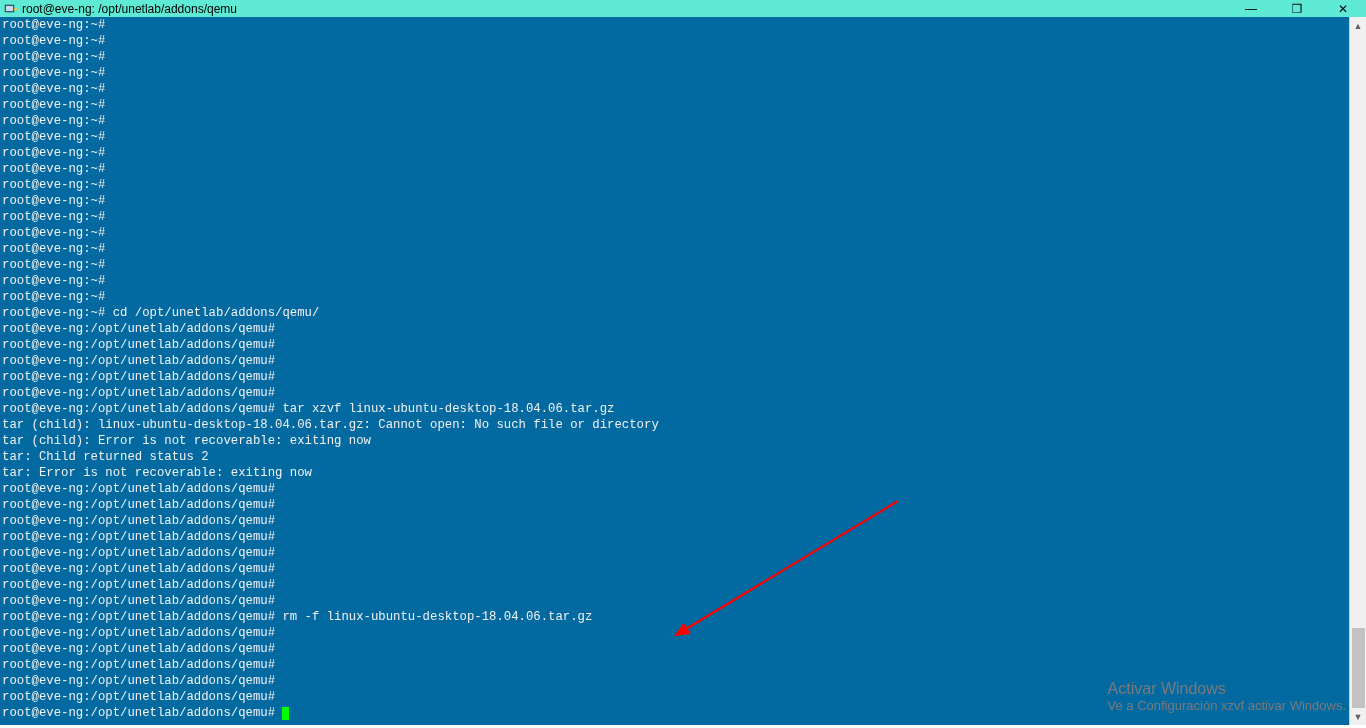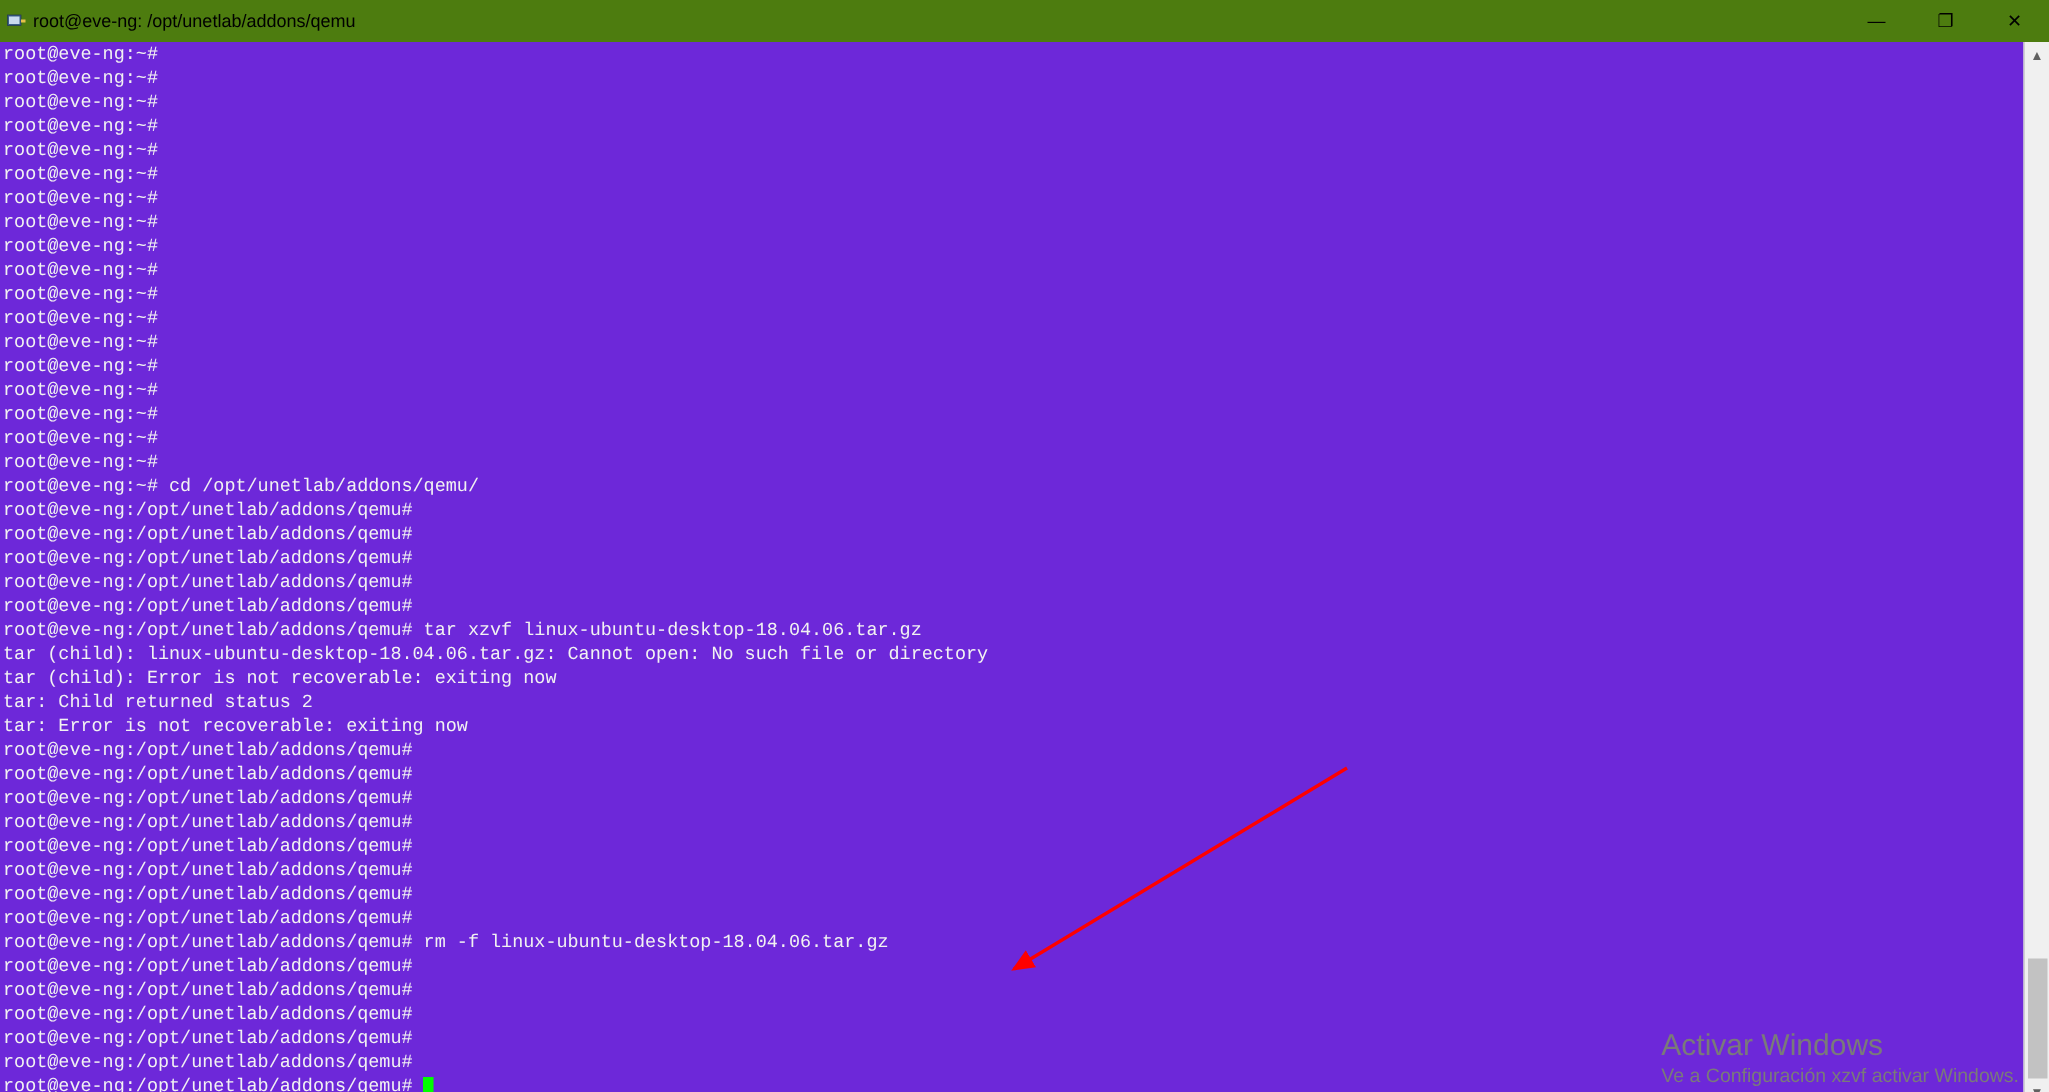--- a/index.html
+++ b/index.html
@@ -6,22 +6,22 @@
   body {
     width: 1366px;
     height: 728px;
     background: #ffffff;
     font-family: "Segoe UI", Tahoma, sans-serif;
     overflow: hidden;
     position: relative;
   }
   .titlebar {
     width: 100%;
-    height: 28px;
-    background: #4d7c0f;
+    height: 17px;
+    background: #5eead4;
     display: flex;
     align-items: center;
     font-size: 12px;
     color: #000;
     padding-left: 4px;
   }
   .titlebar .icon {
     width: 14px; height:14px;
     margin-right: 4px;
     display:inline-flex;align-items:center;justify-content:center;
@@ -36,21 +36,21 @@
     cursor:pointer;
   }
 
   .terminal-wrap {
     position: relative;
     width: 100%;
     height: 708px;
     background: #000;
   }
   .terminal {
-    background: #6d28d9;
+    background: #0369a1;
     color: #f2f2f2;
     font-family: "Consolas", "Courier New", monospace;
     font-size: 12.3px;
     line-height: 16px;
     padding: 0 2px;
     white-space: pre;
     height: 100%;
     overflow: hidden;
   }
   .term-line { display:block; height:16px; }
@@ -87,21 +87,21 @@
 
   .watermark {
     position:absolute;
     right: 20px;
     bottom: 12px;
     text-align:left;
     color:#6b6b6b;
     font-family:"Segoe UI", sans-serif;
     pointer-events:none;
   }
-  .watermark .line1 { font-size:20px; font-weight:400; color:#7a7a7a; }
+  .watermark .line1 { font-size:16px; font-weight:400; color:#7a7a7a; }
   .watermark .line2 { font-size:13px; color:#7a7a7a; }
 </style>
 </head>
 <body>
 
 <div class="titlebar">
   <span class="icon">
     <svg width="14" height="14" viewBox="0 0 14 14">
       <rect x="1" y="3" width="9" height="7" fill="#3b5f88" stroke="#243a53" stroke-width="0.5"></rect>
       <rect x="2" y="4" width="7" height="5" fill="#c9dbee"></rect>

